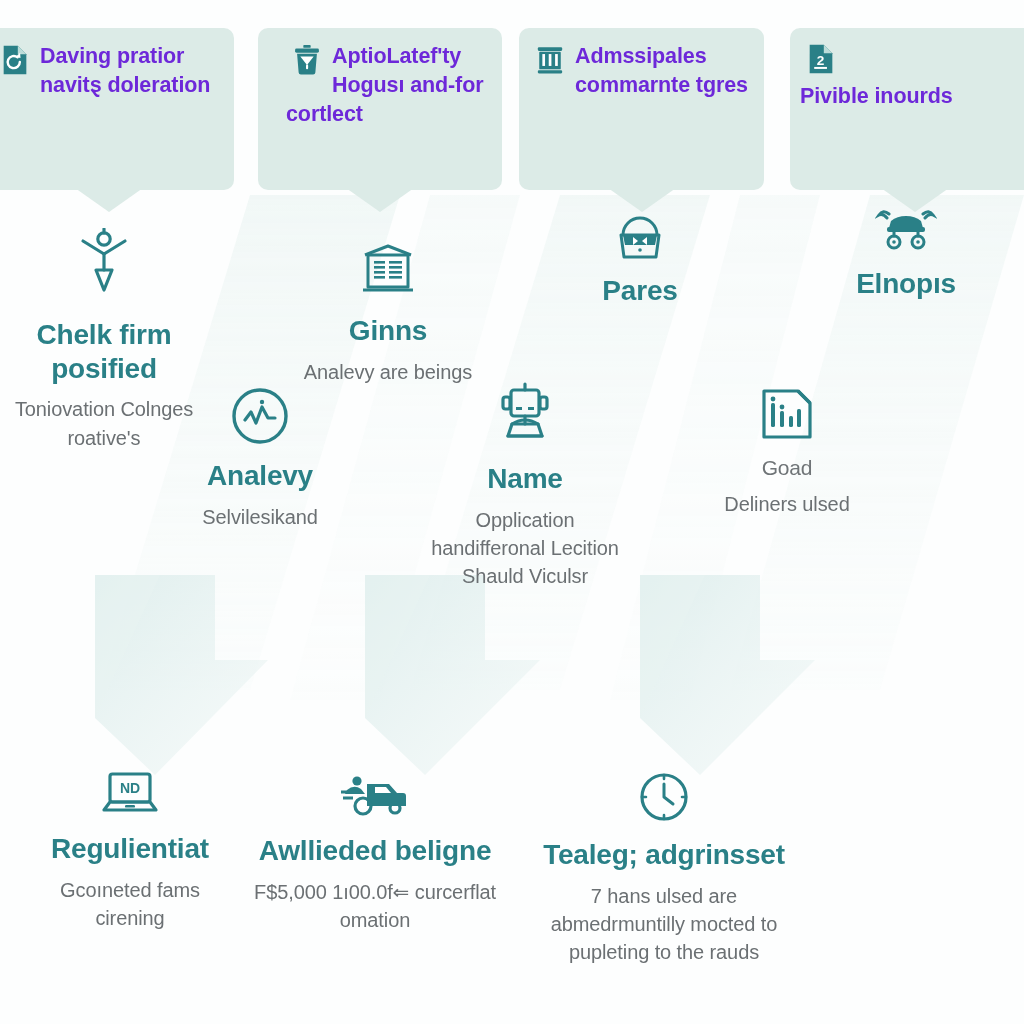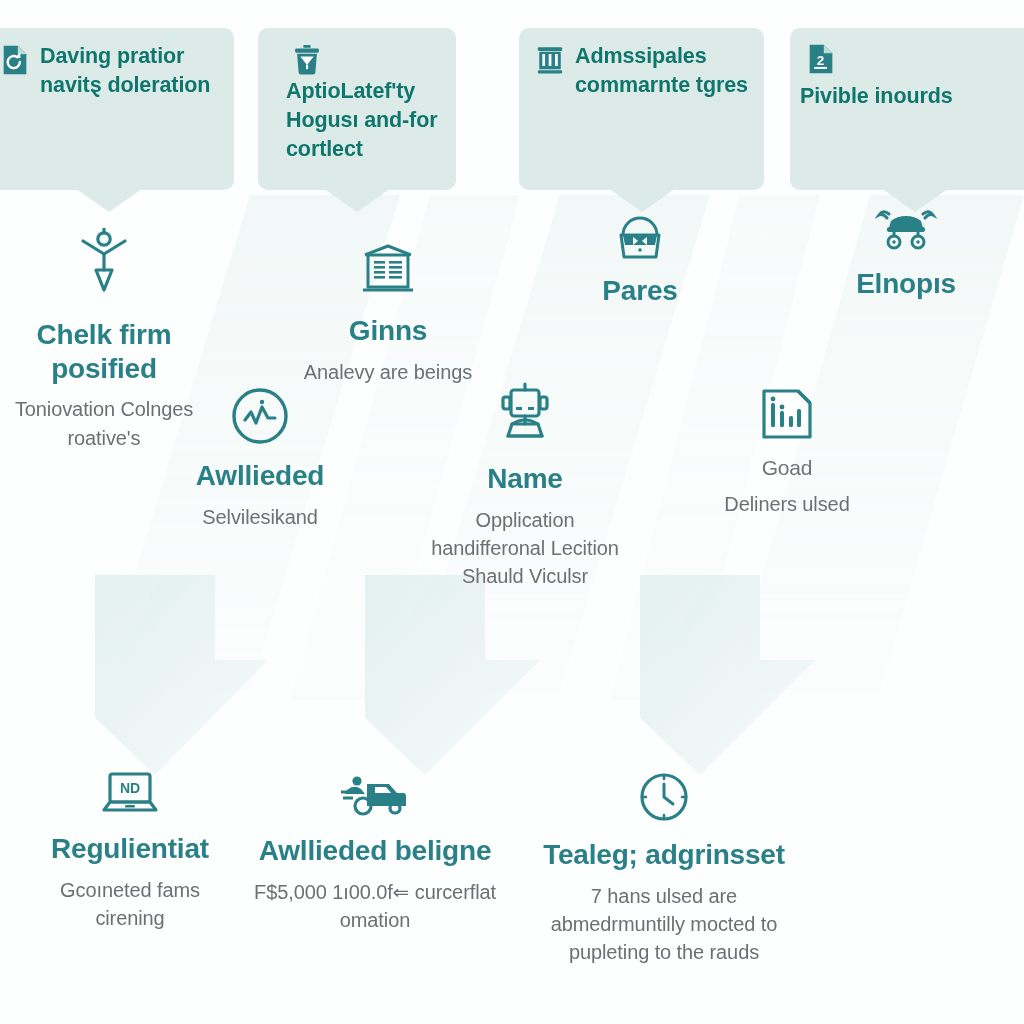--- a/index.html
+++ b/index.html
@@ -37,21 +37,21 @@
     position: absolute;
     bottom: -22px;
     left: 50%;
     margin-left: -34px;
     width: 0; height: 0;
     border-left: 34px solid transparent;
     border-right: 34px solid transparent;
     border-top: 24px solid #dcebe7;
   }
   .card-body {
-    color: #0f766e;
+    color: #6d28d9;
     font-size: 21.5px;
     font-weight: 600;
     line-height: 1.34;
     letter-spacing: -0.1px;
   }
   .card-icon {
     float: left;
     width: 34px;
     height: 34px;
     margin: 1px 8px 0 4px;
@@ -135,21 +135,21 @@
       <path d="M14 2 v6 h6 Z" fill="#bcdcd9"></path>
       <g fill="none" stroke="#ffffff" stroke-width="1.7" stroke-linecap="round">
         <path d="M15.4 13.4 a4.3 4.3 0 1 1 -1.6 -3.3"></path>
       </g>
       <path d="M15.6 6.9 l0.3 3.6 l-3.5 -0.7 Z" fill="#ffffff"></path>
     </svg>
     <span class="card-body">Daving pratior navitȿ doleration</span>
     <div class="card-tail"></div>
   </div>
 
-  <div class="card" style="left:258px; top:28px; width:198px; height:162px;padding-left:28px;">
+  <div class="card" style="left:258px; top:28px; width:244px; height:162px;padding-left:28px;">
     <svg class="card-icon" viewBox="0 0 24 24">
       <rect x="9.4" y="1.4" width="5.2" height="2.0" rx="0.6" fill="#2a8087"></rect>
       <rect x="3.6" y="3.9" width="16.8" height="2.9" rx="1" fill="#2a8087"></rect>
       <path d="M5 7.6 h14 l-1.1 13.2 a1.6 1.6 0 0 1 -1.6 1.5 H7.7 a1.6 1.6 0 0 1 -1.6 -1.5 Z" fill="#2a8087"></path>
       <path d="M7.3 9.6 h9.4 l-4.7 6.0 Z" fill="#ffffff"></path>
       <rect x="11.3" y="15.2" width="1.5" height="3.4" rx="0.7" fill="#ffffff"></rect>
     </svg>
     <span class="card-body">AptioLatef'ty Hogusı and-for cortlect</span>
     <div class="card-tail"></div>
   </div>
@@ -249,21 +249,21 @@
     <span class="f-title">Elnopıs</span>
     <span class="f-desc"></span>
   </div>
 
   <div class="feature" style="left:162px; top:385px; width:196px;">
     <svg class="f-icon" width="62" height="62" viewBox="0 0 62 62">
       <circle cx="31" cy="31" r="26" fill="none" stroke="#2a8087" stroke-width="3.4"></circle>
       <path d="M16 35 L22 27 L27 38 L33 22 L39 33 L46 33" fill="none" stroke="#2a8087" stroke-width="3.2" stroke-linecap="round" stroke-linejoin="round"></path>
       <circle cx="33" cy="17" r="2.2" fill="#2a8087"></circle>
     </svg>
-    <span class="f-title">Awllieded</span>
+    <span class="f-title">Analevy</span>
     <span class="f-desc">Selvilesikand</span>
   </div>
 
   <div class="feature" style="left:420px; top:380px; width:210px;">
     <svg class="f-icon" width="62" height="70" viewBox="0 0 62 70">
       <g fill="none" stroke="#2a8087" stroke-width="3.2" stroke-linejoin="round" stroke-linecap="round">
         <path d="M31 4 v6"></path>
         <rect x="17" y="10" width="28" height="26" rx="3"></rect>
         <rect x="9" y="17" width="7" height="12" rx="2.5"></rect>
         <rect x="46" y="17" width="7" height="12" rx="2.5"></rect>

